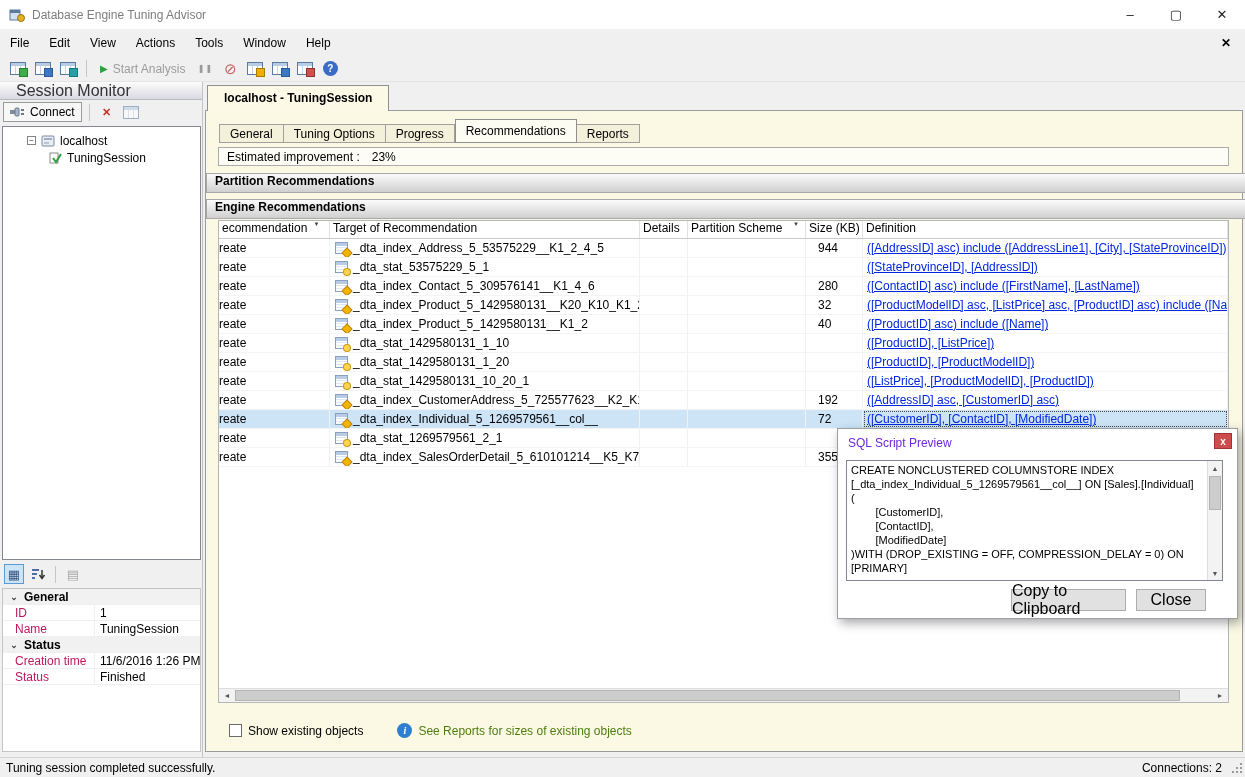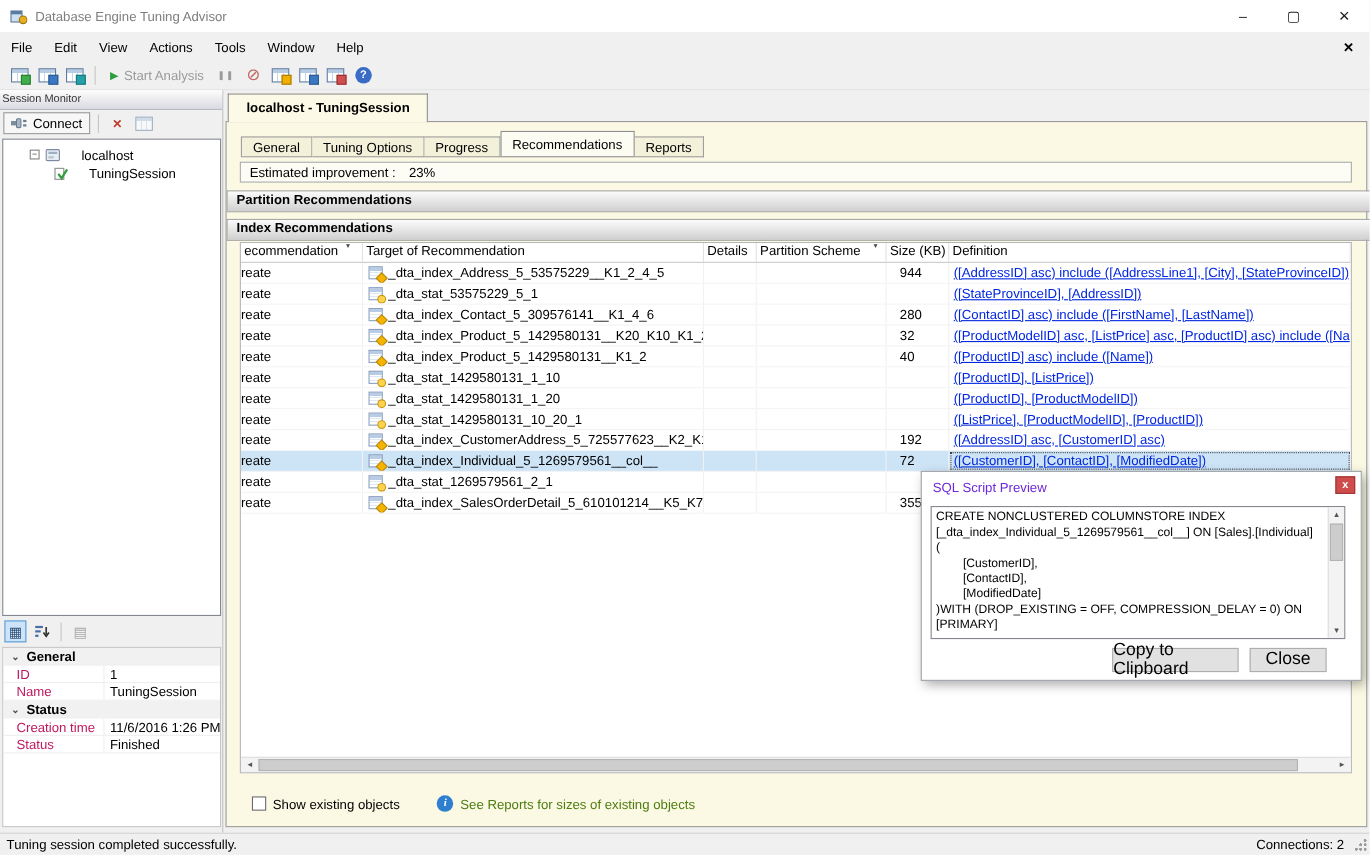--- a/index.html
+++ b/index.html
@@ -36,30 +36,30 @@
 .gicon.teal::after{background:#27a0a8;border-color:#17777e}
 .gicon.gold::after{background:#f0b000;border-color:#a87a08}
 .gicon.redv::after{background:#d05050;border-color:#93312f}
 .gicon.plain::after{display:none}
 .gicon.dim{opacity:.55}
 .help-circle{width:15px;height:15px;border-radius:50%;background:#3a6cc6;color:#fff;font-weight:bold;font-size:10px;display:flex;align-items:center;justify-content:center}
 .info-circle{width:15px;height:15px;border-radius:50%;background:#2f7fd0;color:#fff;font-weight:bold;font-size:10px;font-family:"Liberation Serif",serif;display:flex;align-items:center;justify-content:center;font-style:italic}
 
 
 .left{position:absolute;left:0;top:82px;width:203px;height:675px;background:#f0f0f0;border-right:1px solid #c3c3c3}
-.sm-header{height:18px;background:linear-gradient(#fdfdfd,#d9d9e2);border-bottom:1px solid #b9b9c4;font-size:10px;display:flex;align-items:center;padding-left:2px;color:#333}
+.sm-header{height:18px;background:linear-gradient(#fdfdfd,#d9d9e2);border-bottom:1px solid #b9b9c4;font-size:16px;display:flex;align-items:center;padding-left:16px;color:#333}
 .connect-row{height:24px;display:flex;align-items:center;padding:2px 3px;gap:4px}
 .connect-btn{display:flex;align-items:center;gap:5px;border:1px solid #9a9a9a;background:#f7f7f7;height:20px;padding:0 6px}
 .red-x{color:#c0392b;font-weight:bold;font-size:11px}
 .tree{position:absolute;left:2px;top:44px;width:199px;height:434px;background:#fff;border:1px solid #828790;padding-top:5px}
 .tree-row{display:flex;align-items:center;height:17px}
 .tree-root{padding-left:24px}
 .tree-child{padding-left:46px}
 .expander{width:9px;height:9px;border:1px solid #848484;background:#fff;font-size:8px;line-height:7px;text-align:center;margin-right:5px;color:#333}
-.tree-label{margin-left:19px}
+.tree-label{margin-left:5px}
 .mini-toolbar{position:absolute;left:0;top:480px;width:203px;height:24px;display:flex;align-items:center;padding-left:4px;gap:4px}
 .mini-btn{width:20px;height:20px;display:flex;align-items:center;justify-content:center;color:#39587f;font-size:13px}
 .mini-btn.pressed{background:#cde4f8;border:1px solid #5b9bd5}
 .mini-btn.dim{color:#a8a8a8}
 .props{position:absolute;left:2px;top:506px;width:199px;height:164px;background:#fff;border:1px solid #c5c5c5;font-size:12px;overflow:hidden}
 .prow{height:16px;display:flex;align-items:center;border-bottom:1px solid #efefef}
 .pcat{background:#f1f1f1;font-weight:bold;padding-left:5px;gap:4px}
 .caret{font-size:9px;color:#444;width:12px;text-align:center}
 .plabel{flex:0 0 92px;padding-left:12px;color:#be185d;border-right:1px solid #efefef;overflow:hidden;white-space:nowrap;align-self:stretch;display:flex;align-items:center}
 .pvalue{padding-left:5px;overflow:hidden;white-space:nowrap}
@@ -288,21 +288,21 @@
     </div>
     <div class="improve">
       <span>Estimated improvement :</span>
       <span>23%</span>
     </div>
     <div class="sect sect-partition">
       <span>Partition Recommendations</span>
       <span class="chev">»</span>
     </div>
     <div class="sect sect-index">
-      <span>Index Recommendations</span>
+      <span>Engine Recommendations</span>
       <span class="chev">»</span>
     </div>
 
     <div class="tablebox">
       <div class="thead">
         <div class="th c1">
           <span>ecommendation</span>
           <span class="filter-arrow">▼</span>
         </div>
         <div class="th c2">

